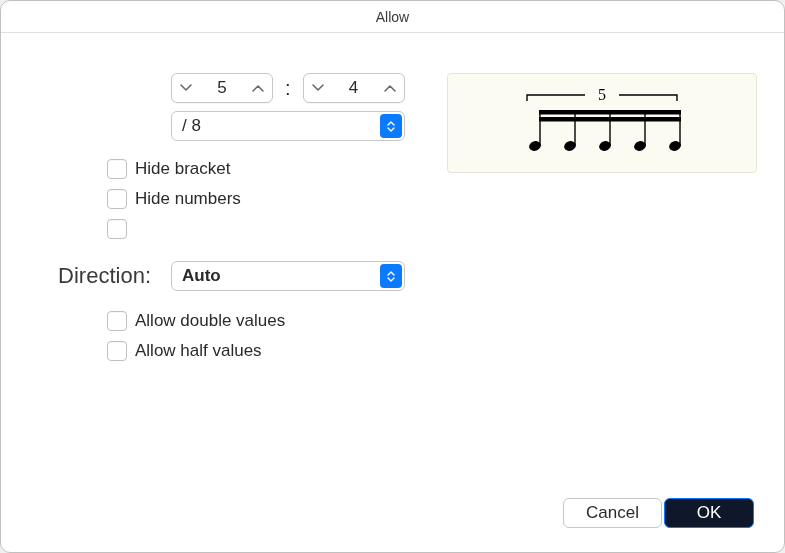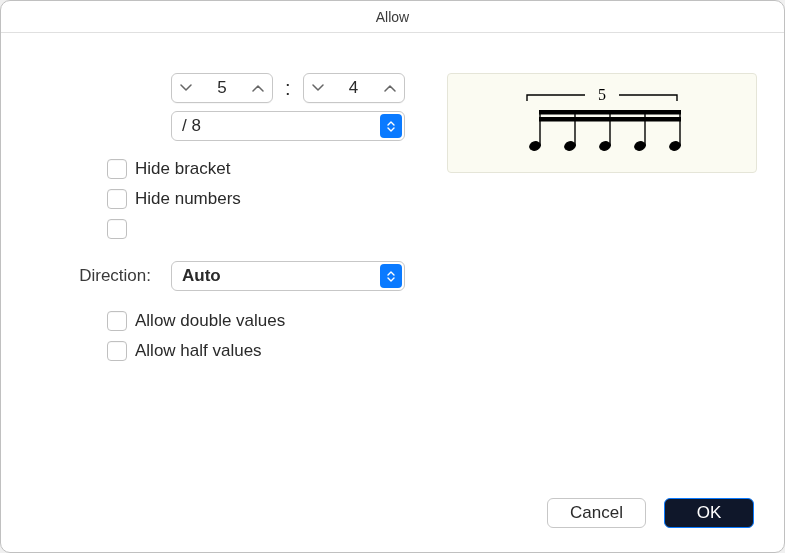--- a/index.html
+++ b/index.html
@@ -36,21 +36,21 @@
   }
   .row {
     display: flex;
     align-items: center;
     margin-bottom: 8px;
   }
   .label-col {
     width: 130px;
     text-align: right;
     padding-right: 10px;
-    font-size: 17px;
+    font-size: 22px;
     color: #3a3a3a;
   }
   .controls-col {
     display: flex;
     align-items: center;
     gap: 6px;
   }
   .stepper {
     display: flex;
     align-items: center;
@@ -144,21 +144,21 @@
     border-radius: 4px;
     display: flex;
     align-items: center;
     justify-content: center;
   }
   .footer {
     position: absolute;
     bottom: 24px;
     right: 30px;
     display: flex;
-    gap: 18px;
+    gap: 2px;
   }
   .btn-footer {
     height: 30px;
     padding: 0 22px;
     border-radius: 6px;
     font-size: 17px;
     display: flex;
     align-items: center;
     justify-content: center;
     cursor: pointer;

